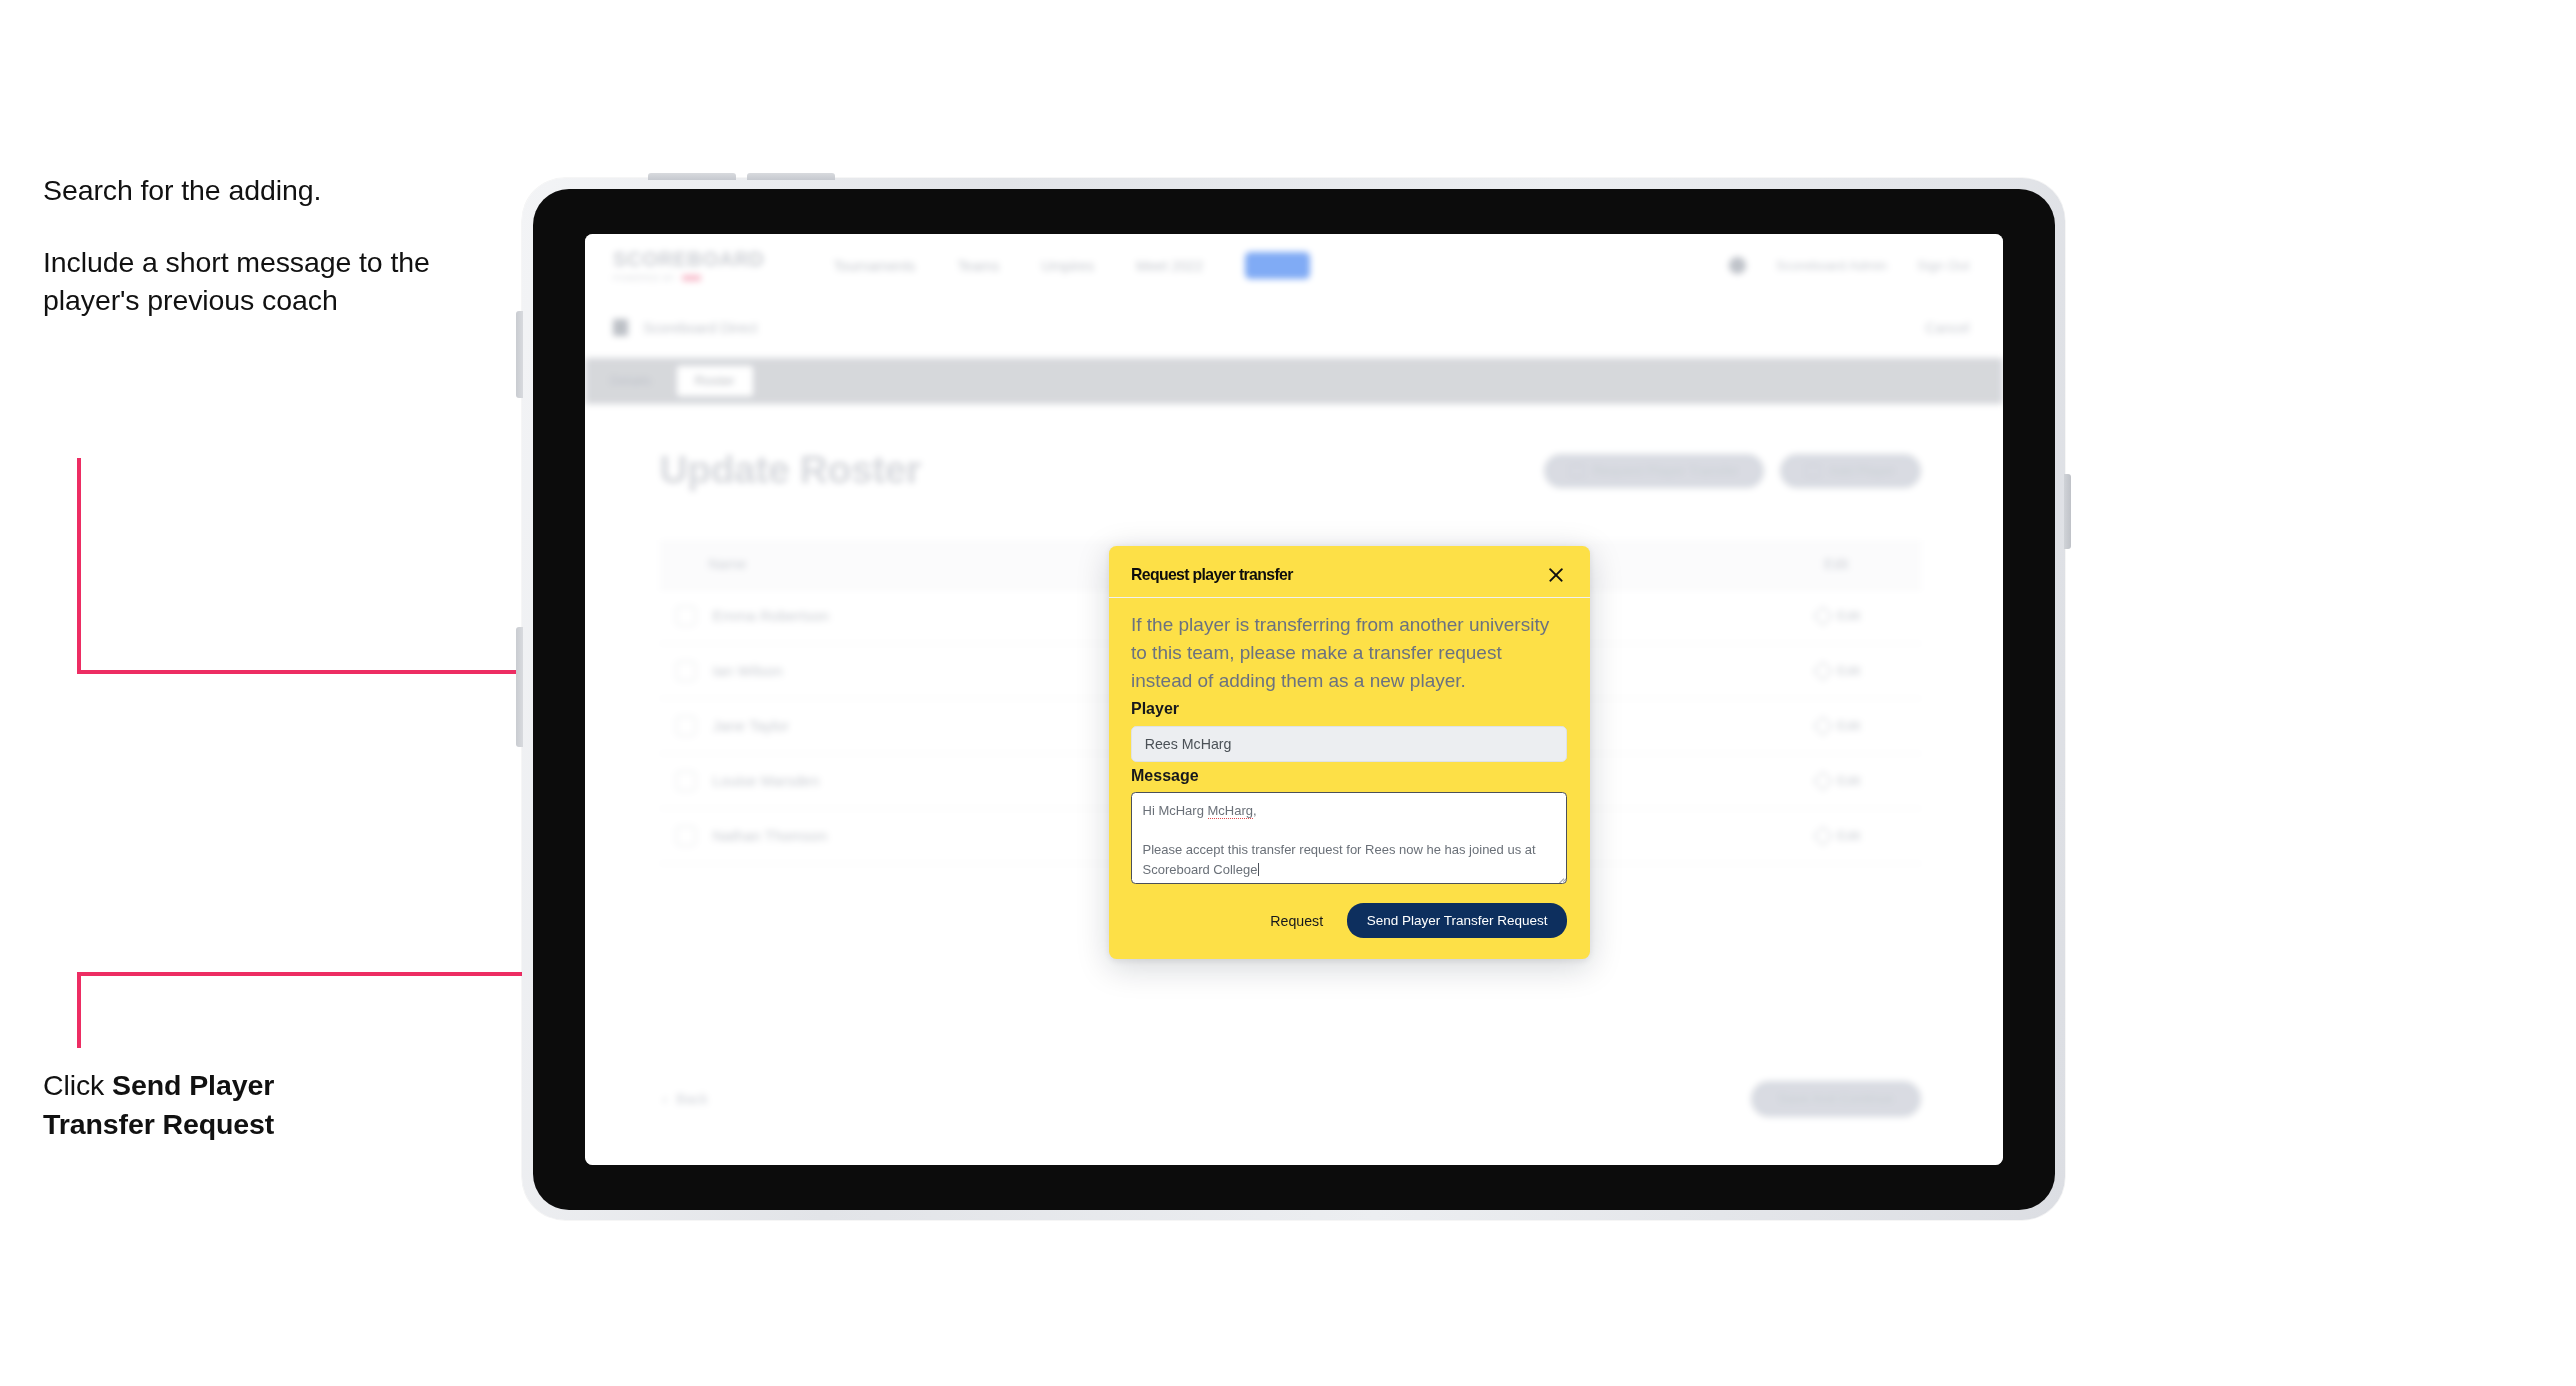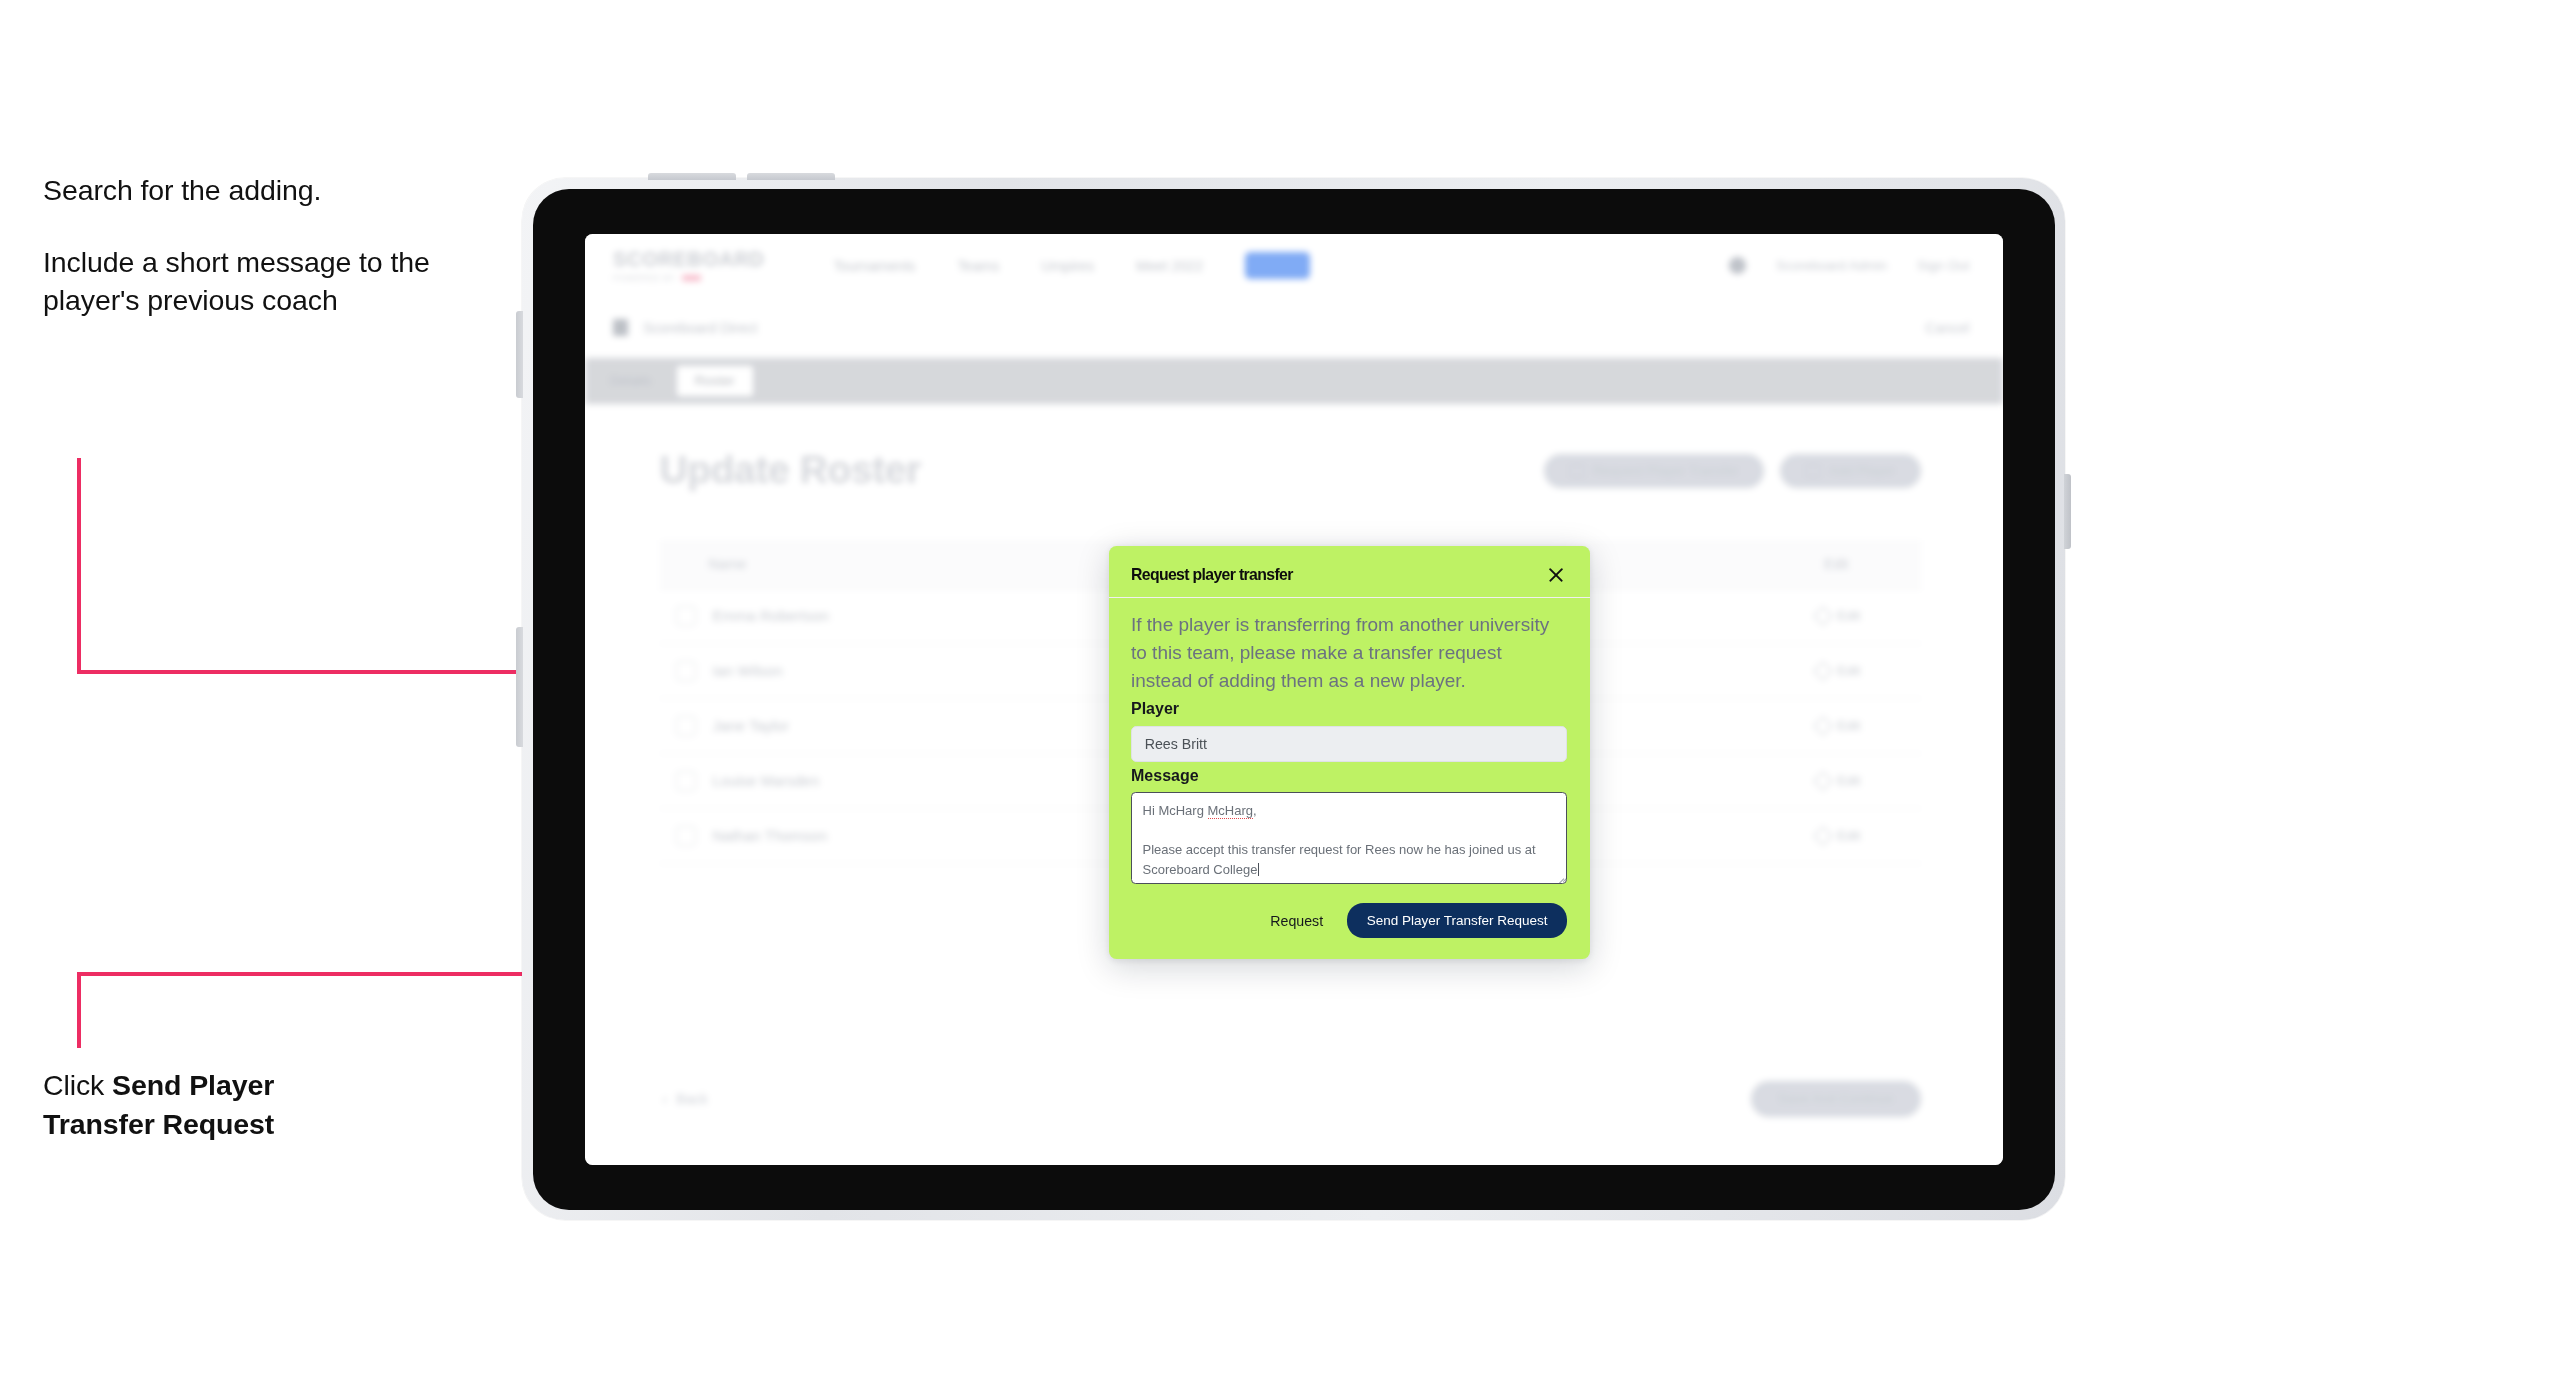--- a/index.html
+++ b/index.html
@@ -246,21 +246,21 @@
     background: #d7dae1; color: #c8ccd4; border-radius: 19.5px;
     padding: 10.5px 27px; font-size: 13.5px;
   }
 
   
   #modal {
     position: absolute;
     left: 524px;
     top: 312px;
     width: 481px;
-    background: #bef264;
+    background: #fde047;
     border-radius: 7.5px;
     box-shadow: 0 7.5px 33px rgba(10, 20, 40, 0.18), 0 1.5px 6px rgba(10,20,40,0.08);
     padding: 0 0 18px 0;
   }
   #modal-head {
     display: flex; align-items: flex-start; justify-content: space-between;
     padding: 19.5px 22.5px 10.5px 22.5px;
     border-bottom: 0.7px solid #f0f0f0;
   }
   #modal-title {
@@ -497,21 +497,21 @@
 
       <div id="modal">
         <div id="modal-head">
           <div id="modal-title">Request player transfer</div>
           <div id="modal-close"></div>
         </div>
 
         <div id="modal-desc">If the player is transferring from another university to this team, please make a transfer request instead of adding them as a new player.</div>
 
         <div class="field-label">Player</div>
-        <div id="player-input">Rees Britt</div>
+        <div id="player-input">Rees McHarg</div>
 
         <div class="field-label">Message</div>
         <div id="message-box"><span>Hi McHarg </span><span class="spell">McHarg</span><span>,</span>
 
 <span>Please accept this transfer request for Rees now he has joined us at Scoreboard College</span><span id="msg-caret"></span><span id="resize-grip"><i></i><i></i></span></div>
 
         <div id="modal-actions">
           <button id="cancel-btn">Request</button>
           <button id="send-btn">Send Player Transfer Request</button>
         </div>

